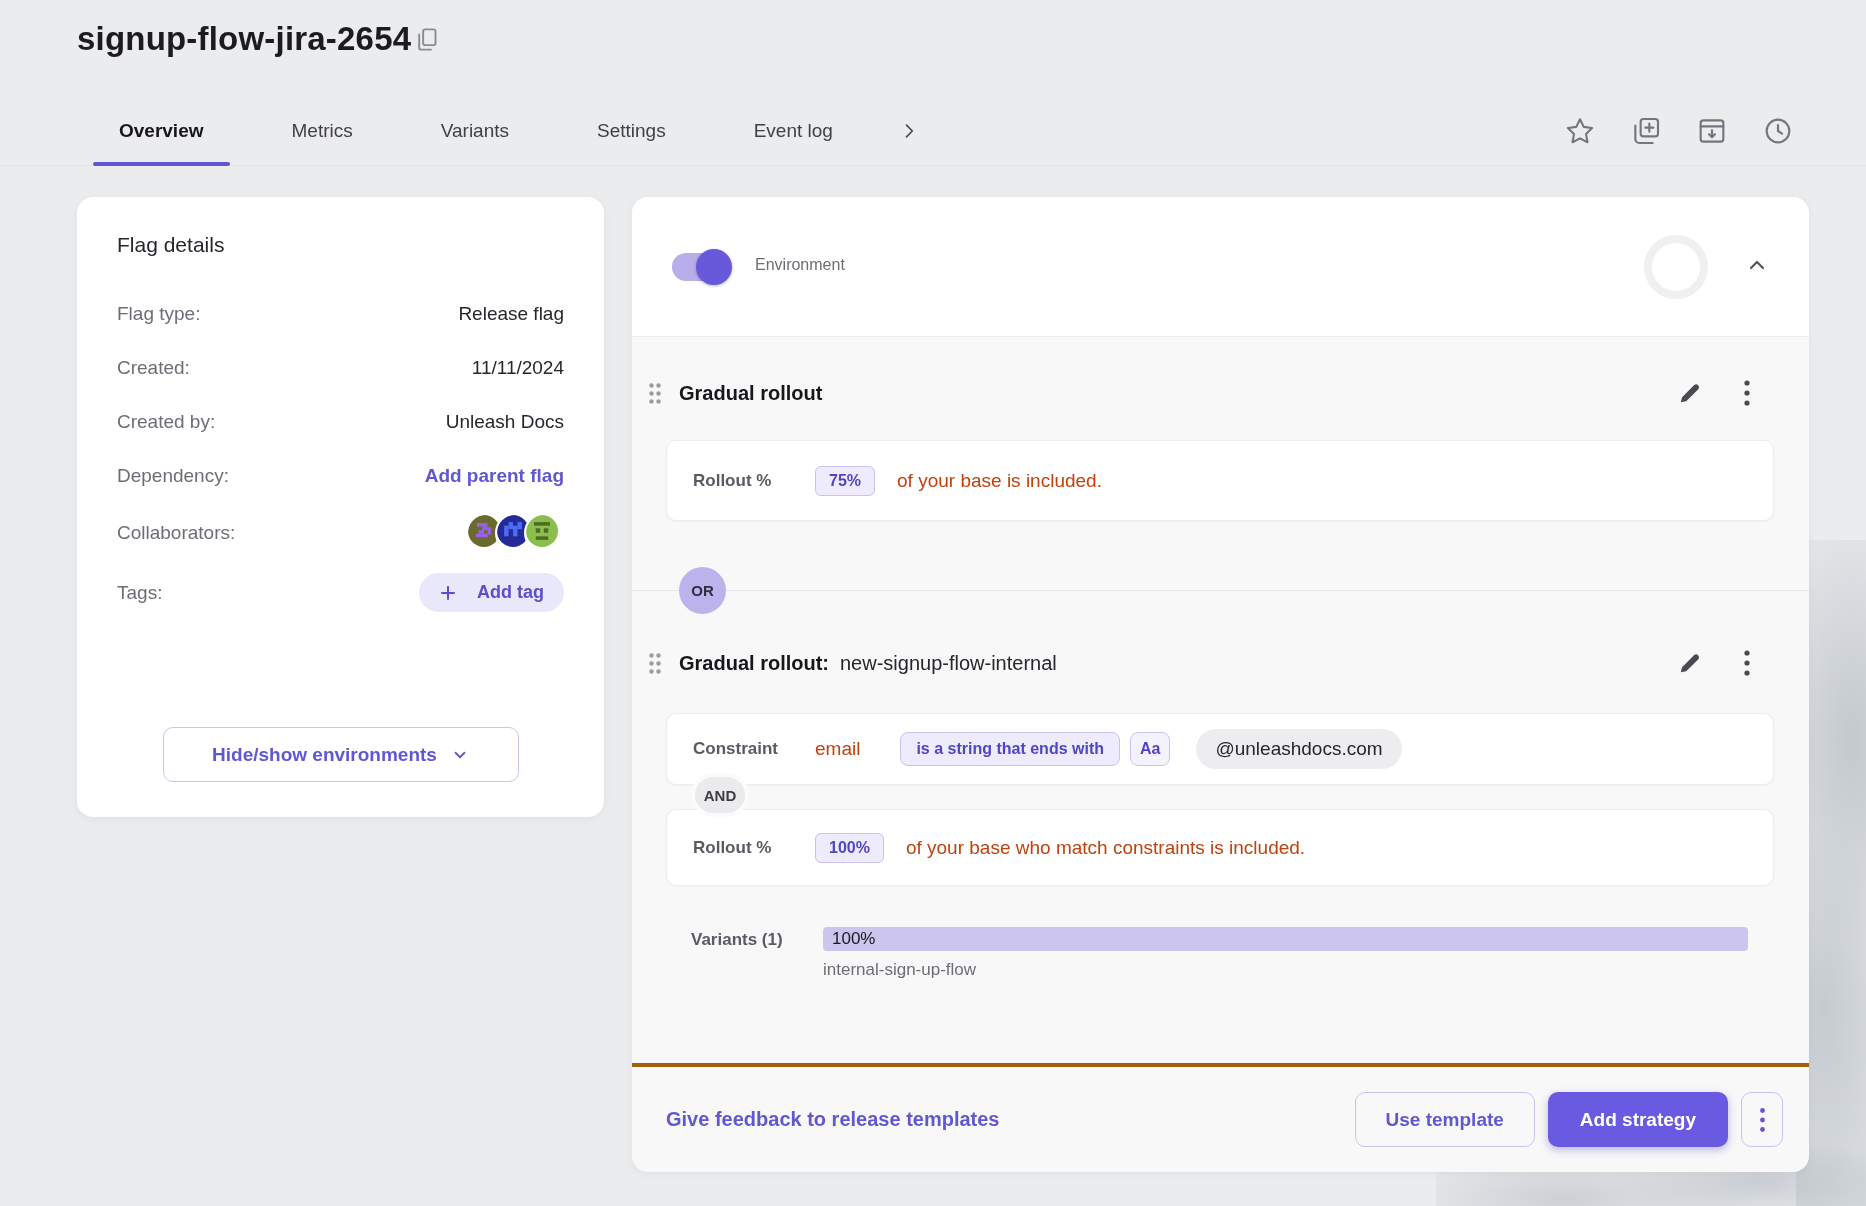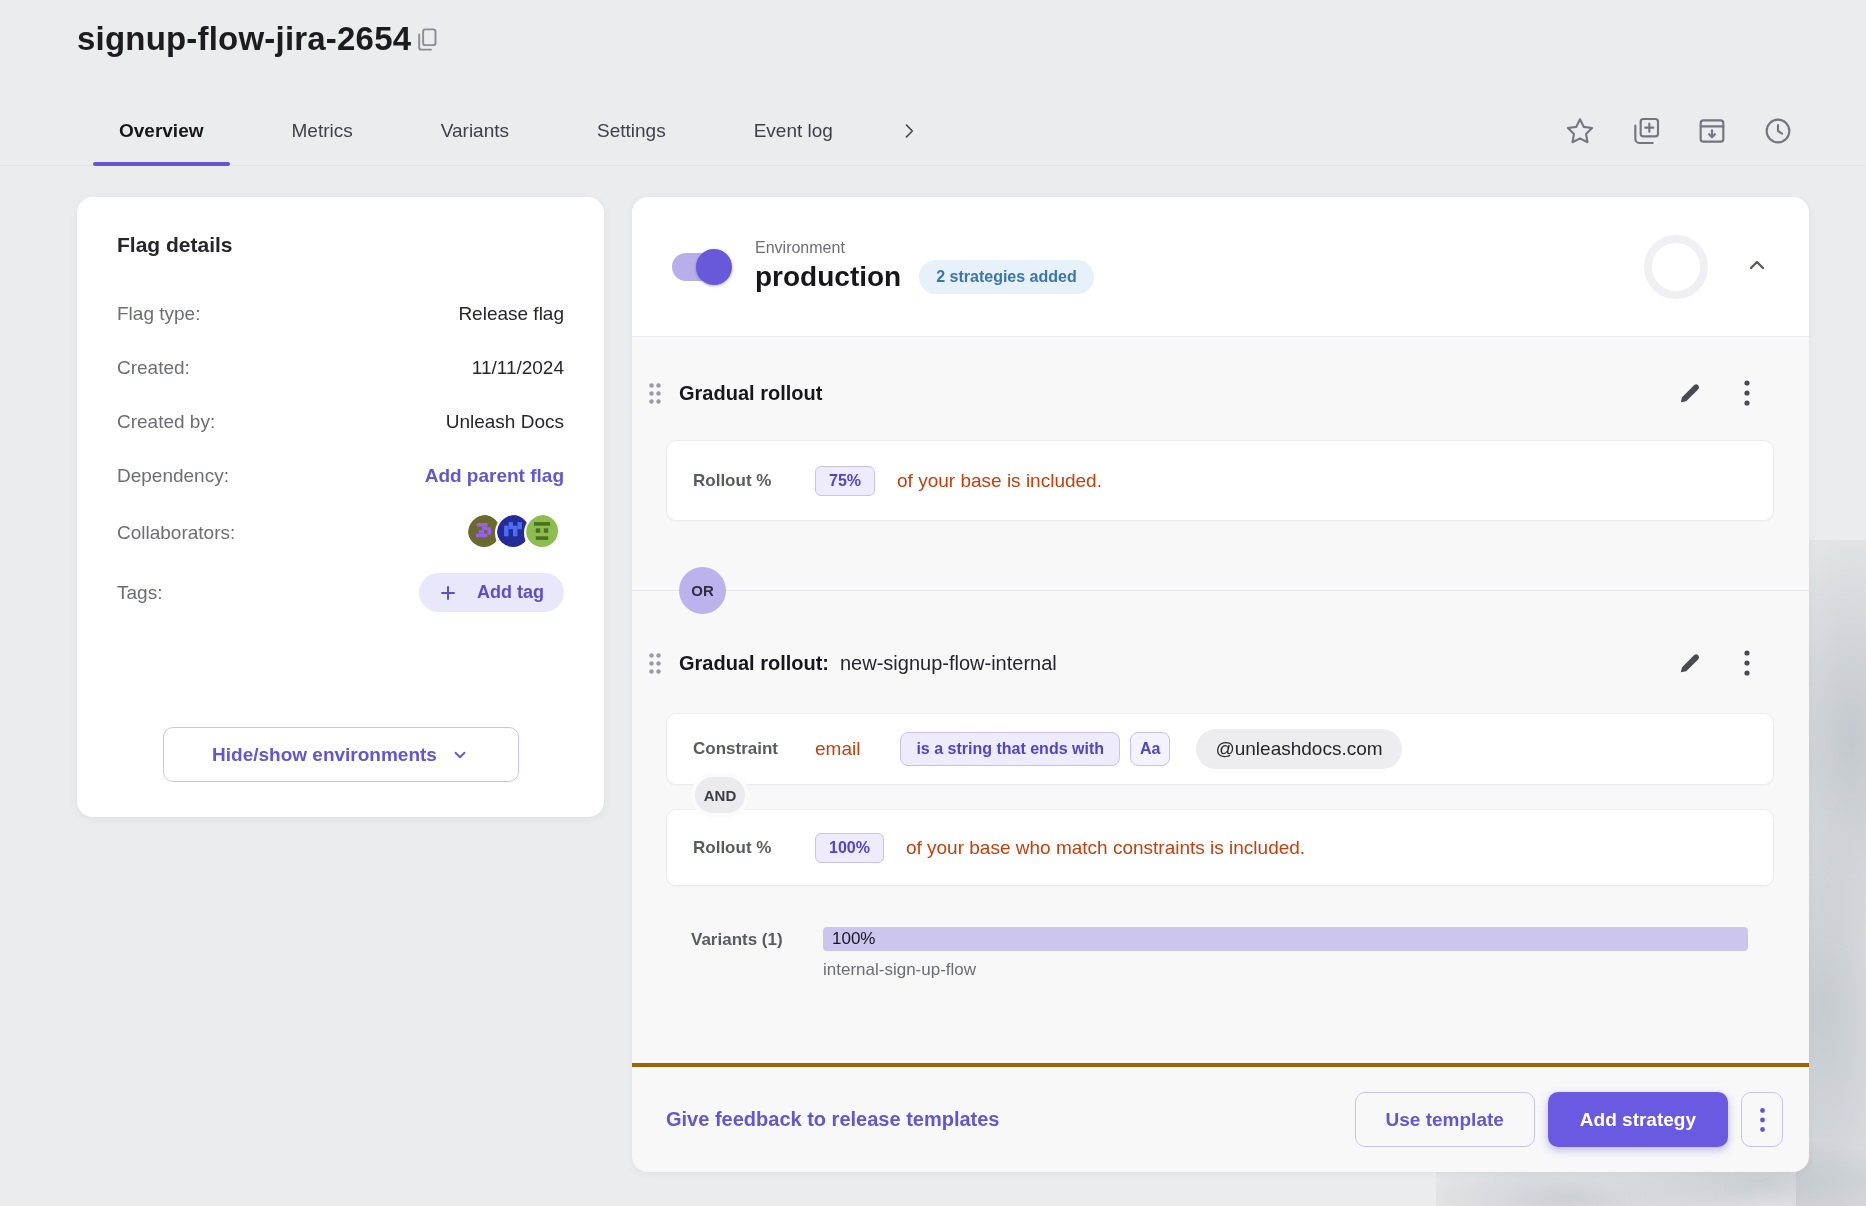--- a/index.html
+++ b/index.html
@@ -32,21 +32,21 @@
   .tabbar{position:absolute;left:0;top:96px;width:100%;height:70px;border-bottom:1px solid #e3e3e7;
     display:flex;align-items:stretch;padding-left:93px;box-sizing:border-box;gap:36px;z-index:2}
   .tab{position:relative;display:flex;align-items:center;padding:0 26px;font-size:19px;color:#3f3f47;cursor:pointer}
   .tab.active span{font-weight:700;color:#17171b}
   .tab.active::after{content:"";position:absolute;left:0;right:0;bottom:-1px;height:4px;border-radius:2px;background:#6257d2}
   .tab-more{display:flex;align-items:center;padding:0 4px;cursor:pointer}
   .header-icons{position:absolute;top:96px;height:70px;right:72px;display:flex;align-items:center;gap:34px;z-index:2}
   
   .panel{position:absolute;left:77px;top:197px;width:527px;height:620px;background:#fff;border-radius:16px;
     box-shadow:0 2px 10px rgba(28,28,40,.05);z-index:1;box-sizing:border-box;padding:36px 40px}
-  .panel-heading{margin:0 0 40px;font-size:21px;font-weight:700;color:#26262c}
+  .panel-heading{margin:0 0 40px;font-size:21px;font-weight:400;color:#26262c}
   .detail-row{display:flex;align-items:center;justify-content:space-between;min-height:34px;margin-bottom:20px}
   .detail-label{font-size:19px;color:#6d6d75}
   .detail-value{font-size:19px;color:#26262c}
   .link{color:#6257d2;font-weight:700;font-size:19px;cursor:pointer;text-decoration:none}
   .lifecycle-pill{background:#fcecec;border-radius:10px;padding:8px 13px;display:flex;align-items:center;cursor:pointer}
   .avatars{display:flex;cursor:default}
   .avatar{width:36px;height:36px;border-radius:50%;border:2px solid #fff;margin-left:-11px;overflow:hidden;background:#fff}
   .avatar:first-child{margin-left:0}
   .addtag-btn{display:flex;align-items:center;gap:20px;background:#e9e7fa;color:#5a4ec9;font-weight:700;font-size:18px;
     border-radius:999px;padding:9px 20px;cursor:pointer;border:none}
@@ -275,24 +275,20 @@
 </div>
 
 <div class="main-card">
 
   <div class="env-header">
     <div class="switch">
         <div class="knob"></div>
       </div>
     <div class="env-text">
       <div class="env-label">Environment</div>
-      <div class="env-name-row">
-        <span class="env-name">production</span>
-        <span class="badge-blue">2 strategies added</span>
-      </div>
     </div>
     <div class="progress-ring"></div>
     <button class="collapse-btn">
       <span>
         <svg width="24" height="24" viewBox="0 0 24 24" fill="none" stroke="#54545e" stroke-width="2.2" stroke-linecap="round" stroke-linejoin="round">
             <path d="M6 15l6-6 6 6"></path>
           </svg>
       </span>
     </button>
   </div>

